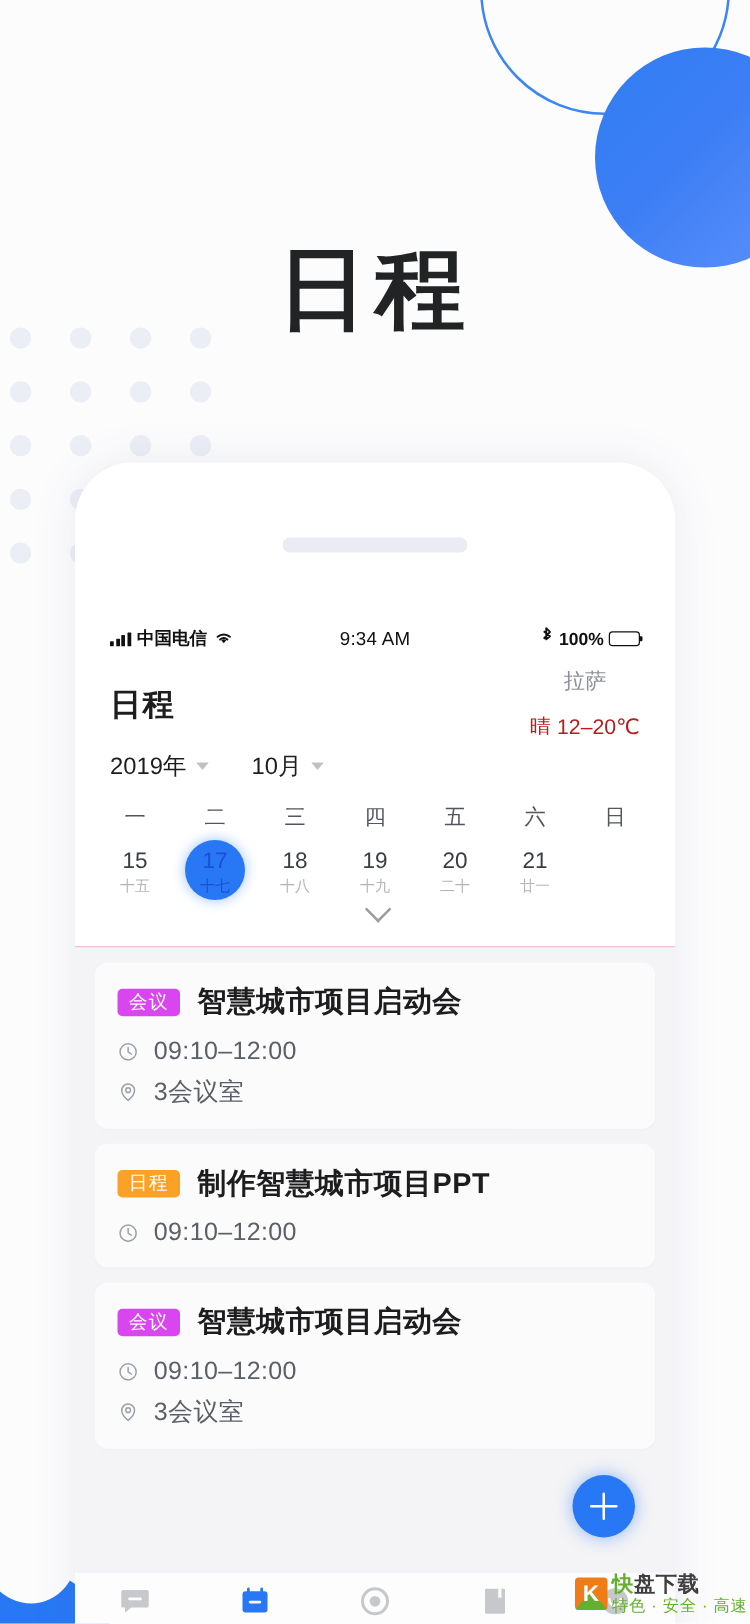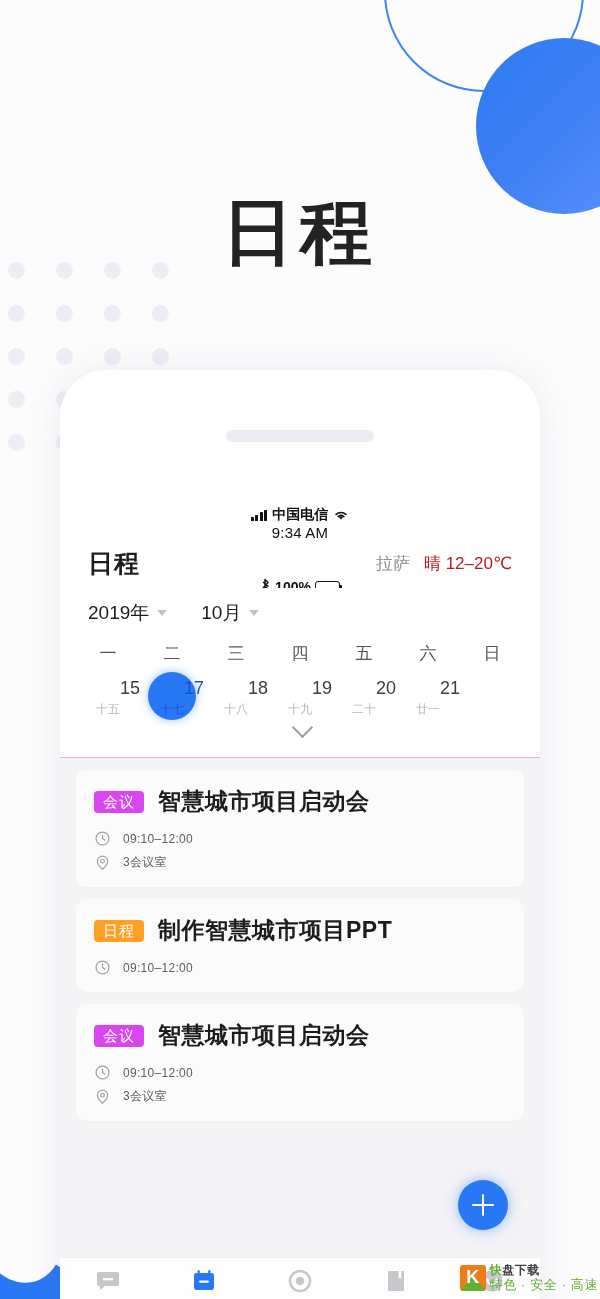--- a/index.html
+++ b/index.html
@@ -84,29 +84,28 @@
     top: 60px; left: 50%;
     transform: translateX(-50%);
     width: 148px; height: 12px;
     border-radius: 6px;
     background: #ebecf3;
   }
 
   
   .statusbar {
     position: absolute;
-    top: 136px; left: 0; right: 0;
+    top: 120px; left: 0; right: 0;
     height: 30px;
     display: flex;
-    align-items: center;
+    align-items: flex-end;
     padding: 0 28px;
     font-size: 15px;
     font-weight: 700;
     color: #111;
-    flex-direction: column;
   }
   .sb-left { display: flex; align-items: center; gap: 5px; flex: 1; }
   .sb-center { flex: 0 0 auto; font-weight: 400; font-size: 15px; letter-spacing: .2px; }
   .sb-right { display: flex; align-items: center; gap: 4px; flex: 1; justify-content: flex-end; font-weight: 400; margin-top: 37px; }
   .signal { display: flex; align-items: flex-end; gap: 1.5px; height: 11px; }
   .signal b { width: 3px; background: #111; border-radius: .5px; display: block; }
   .signal b:nth-child(1){height:4px}
   .signal b:nth-child(2){height:6px}
   .signal b:nth-child(3){height:8.5px}
   .signal b:nth-child(4){height:11px}
@@ -129,41 +128,41 @@
   .app-header {
     position: absolute;
     top: 170px; left: 0; right: 0;
     height: 46px;
     display: flex;
     align-items: center;
     justify-content: space-between;
     padding: 0 28px;
   }
   .app-title { font-size: 25px; font-weight: 700; color: #1d1d1f; letter-spacing: 1px; }
-  .weather { display: flex; align-items: center; gap: 14px; color: #8d9096; font-size: 17px; }
+  .weather { display: flex; align-items: center; gap: 14px; color: #8d9096; font-size: 17px; flex-direction: column; }
   .weather .city { color: #8d9096; }
   .weather .cond { color: #b91c1c; }
 
   
   .calendar {
     position: absolute;
     top: 218px; left: 0; right: 0;
     background: #ffffff;
     padding: 6px 16px 0;
     border-bottom: 1px solid #f9a8d4;
     height: 170px;
   }
   .cal-selects { display: flex; align-items: center; gap: 34px; padding: 6px 12px 10px; }
   .cal-select { display: flex; align-items: center; gap: 8px; font-size: 19px; color: #1d1d1f; }
   .caret { width: 0; height: 0; border-left: 5px solid transparent; border-right: 5px solid transparent; border-top: 6px solid #bfc1c6; }
   .weekrow { display: grid; grid-template-columns: repeat(7, 1fr); text-align: center; }
   .weekrow .wd { font-size: 17px; color: #53565c; padding: 6px 0 2px; }
   .daterow { display: grid; grid-template-columns: repeat(7, 1fr); text-align: center; margin-top: 4px; }
   .day { position: relative; padding: 6px 0 4px; }
-  .day .num { font-size: 18px; color: #3a3d42; line-height: 1.25; text-align: right; }
+  .day .num { font-size: 18px; color: #3a3d42; line-height: 1.25; }
   .day .lunar { font-size: 12px; color: #b2b5bb; line-height: 1.5; }
   .day.selected .bubble {
     position: absolute;
     left: 50%; top: 1px;
     transform: translateX(-50%);
     width: 48px; height: 48px;
     border-radius: 50%;
     background: #2878f5;
     box-shadow: 0 0 10px rgba(40,120,245,.45);
     z-index: 0;
@@ -200,21 +199,21 @@
     color: #fff;
     padding: 3px 9px 4px;
     border-radius: 4px;
     line-height: 1;
     letter-spacing: 1px;
   }
   .badge.meeting { background: #d946ef; }
   .badge.schedule { background: #fba226; }
   .ev-title { font-size: 23px; font-weight: 700; color: #1d1d1f; letter-spacing: .5px; }
   .ev-row { display: flex; align-items: center; gap: 12px; padding: 5px 0 2px; }
-  .ev-row .txt { font-size: 12px; color: #5c6066; letter-spacing: .3px; }
+  .ev-row .txt { font-size: 20px; color: #5c6066; letter-spacing: .3px; }
   .ic { width: 17px; height: 17px; flex: 0 0 17px; color: #9aa0a6; }
   .ic svg { display: block; width: 17px; height: 17px; }
 
   
   .fab {
     position: absolute;
     right: 32px; bottom: 100px;
     width: 50px; height: 50px;
     border-radius: 50%;
     background: #2878f5;
@@ -263,21 +262,21 @@
     border-left: 13px solid transparent;
     border-right: 13px solid transparent;
     border-bottom: 15px solid #62b02e;
   }
   .wm-logo span {
     position: absolute; inset: 0;
     color: #fff; font-size: 18px; font-weight: 700;
     display: flex; align-items: center; justify-content: center;
   }
   .wm-text { display: flex; flex-direction: column; line-height: 1; }
-  .wm-main { font-size: 12px; font-weight: 700; color: #3f3f3f; letter-spacing: .5px; }
+  .wm-main { font-size: 17px; font-weight: 700; color: #3f3f3f; letter-spacing: .5px; }
   .wm-main .kuai { color: #62b02e; }
   .wm-sub { font-size: 13px; color: #62b02e; letter-spacing: .6px; margin-top: 2px; }
 </style>
 </head>
 <body>
 
 <div class="stage">
 
   <div class="deco-circle-outline"></div>
   <div class="deco-circle-filled"></div>

